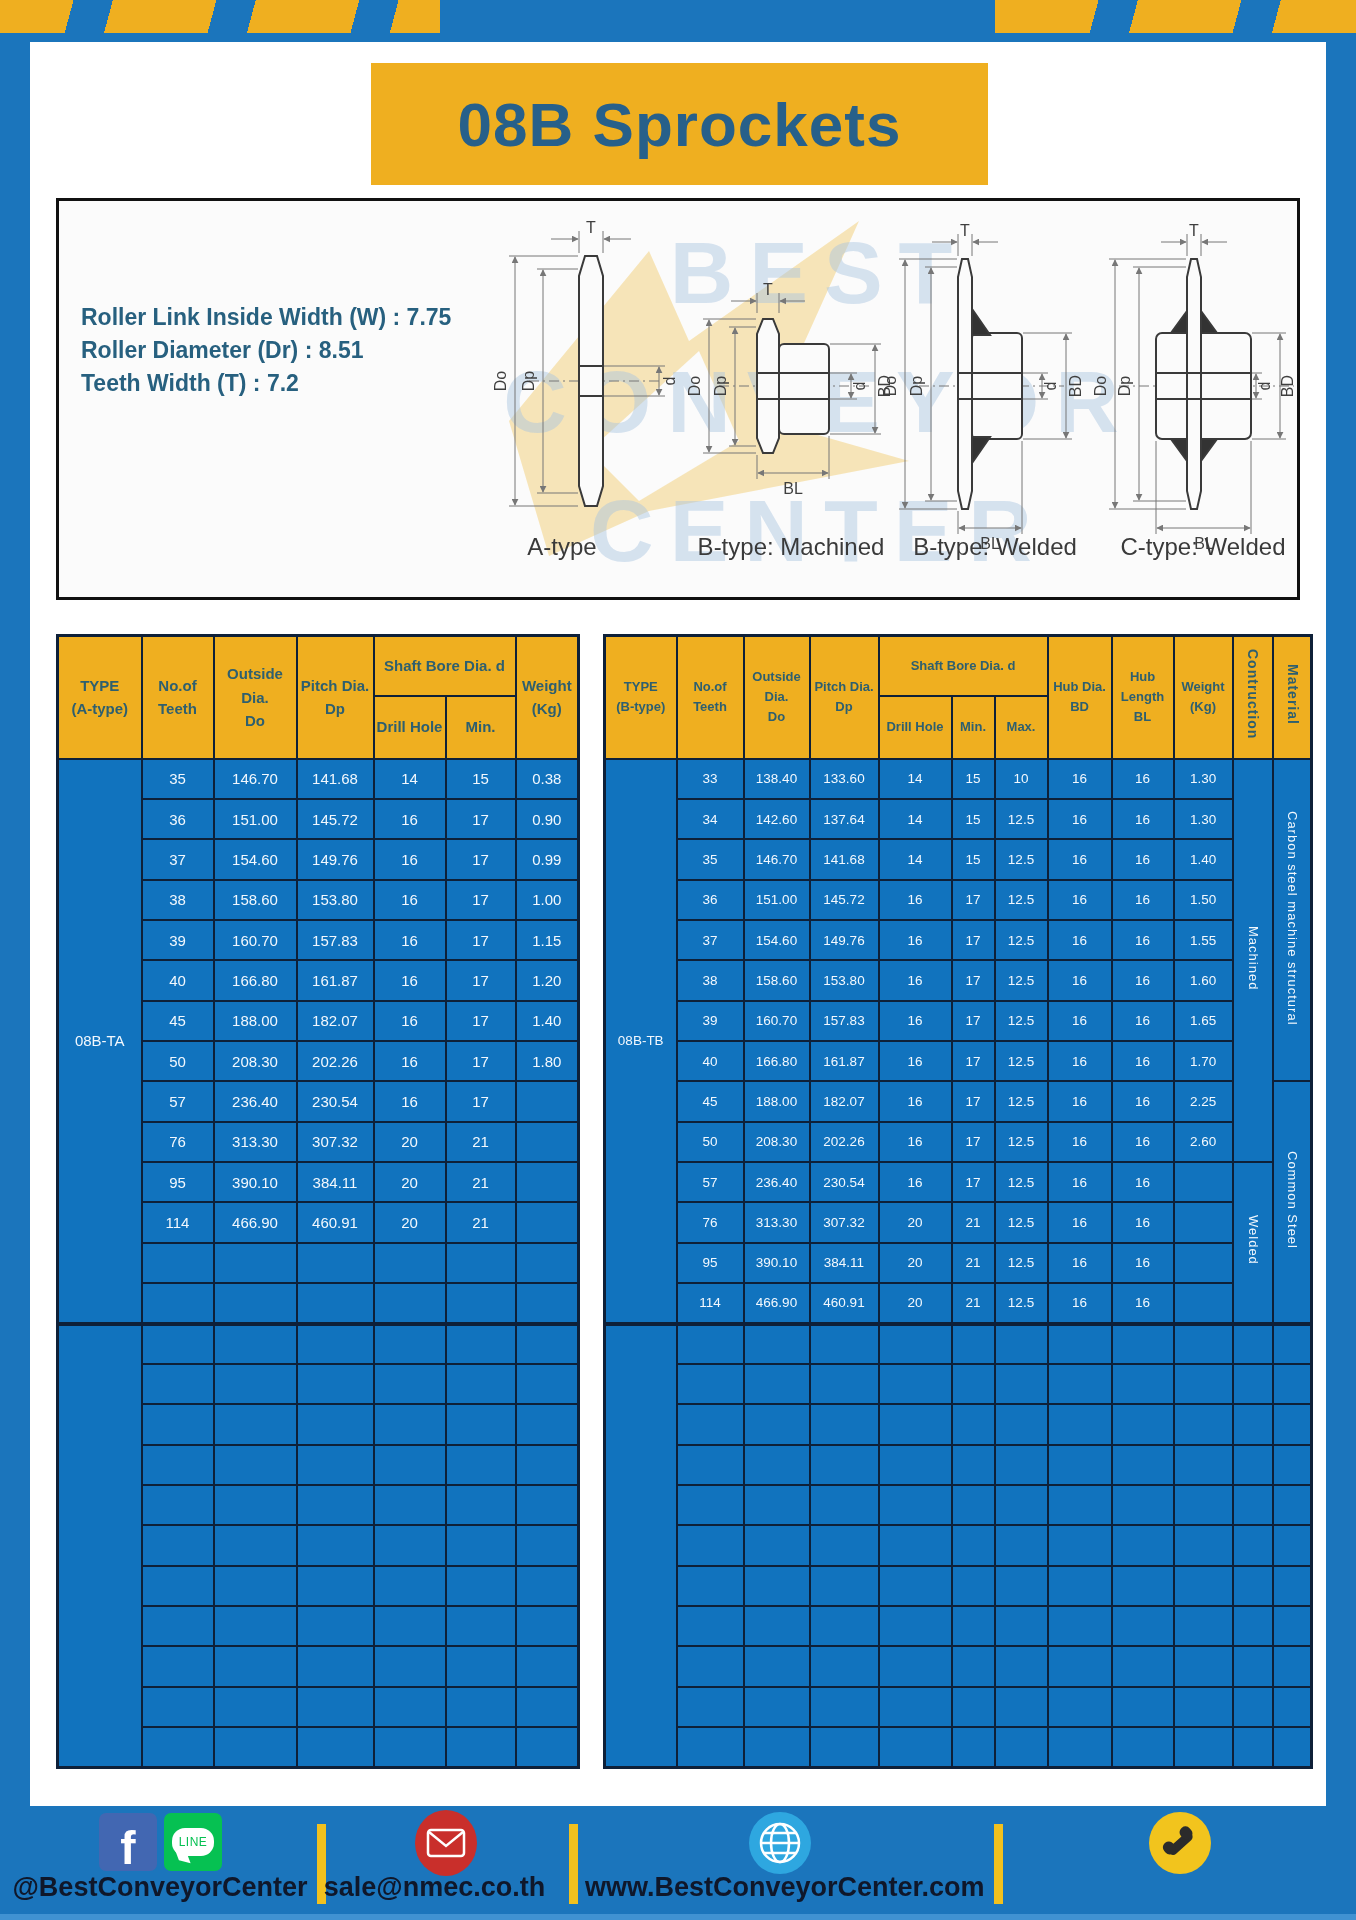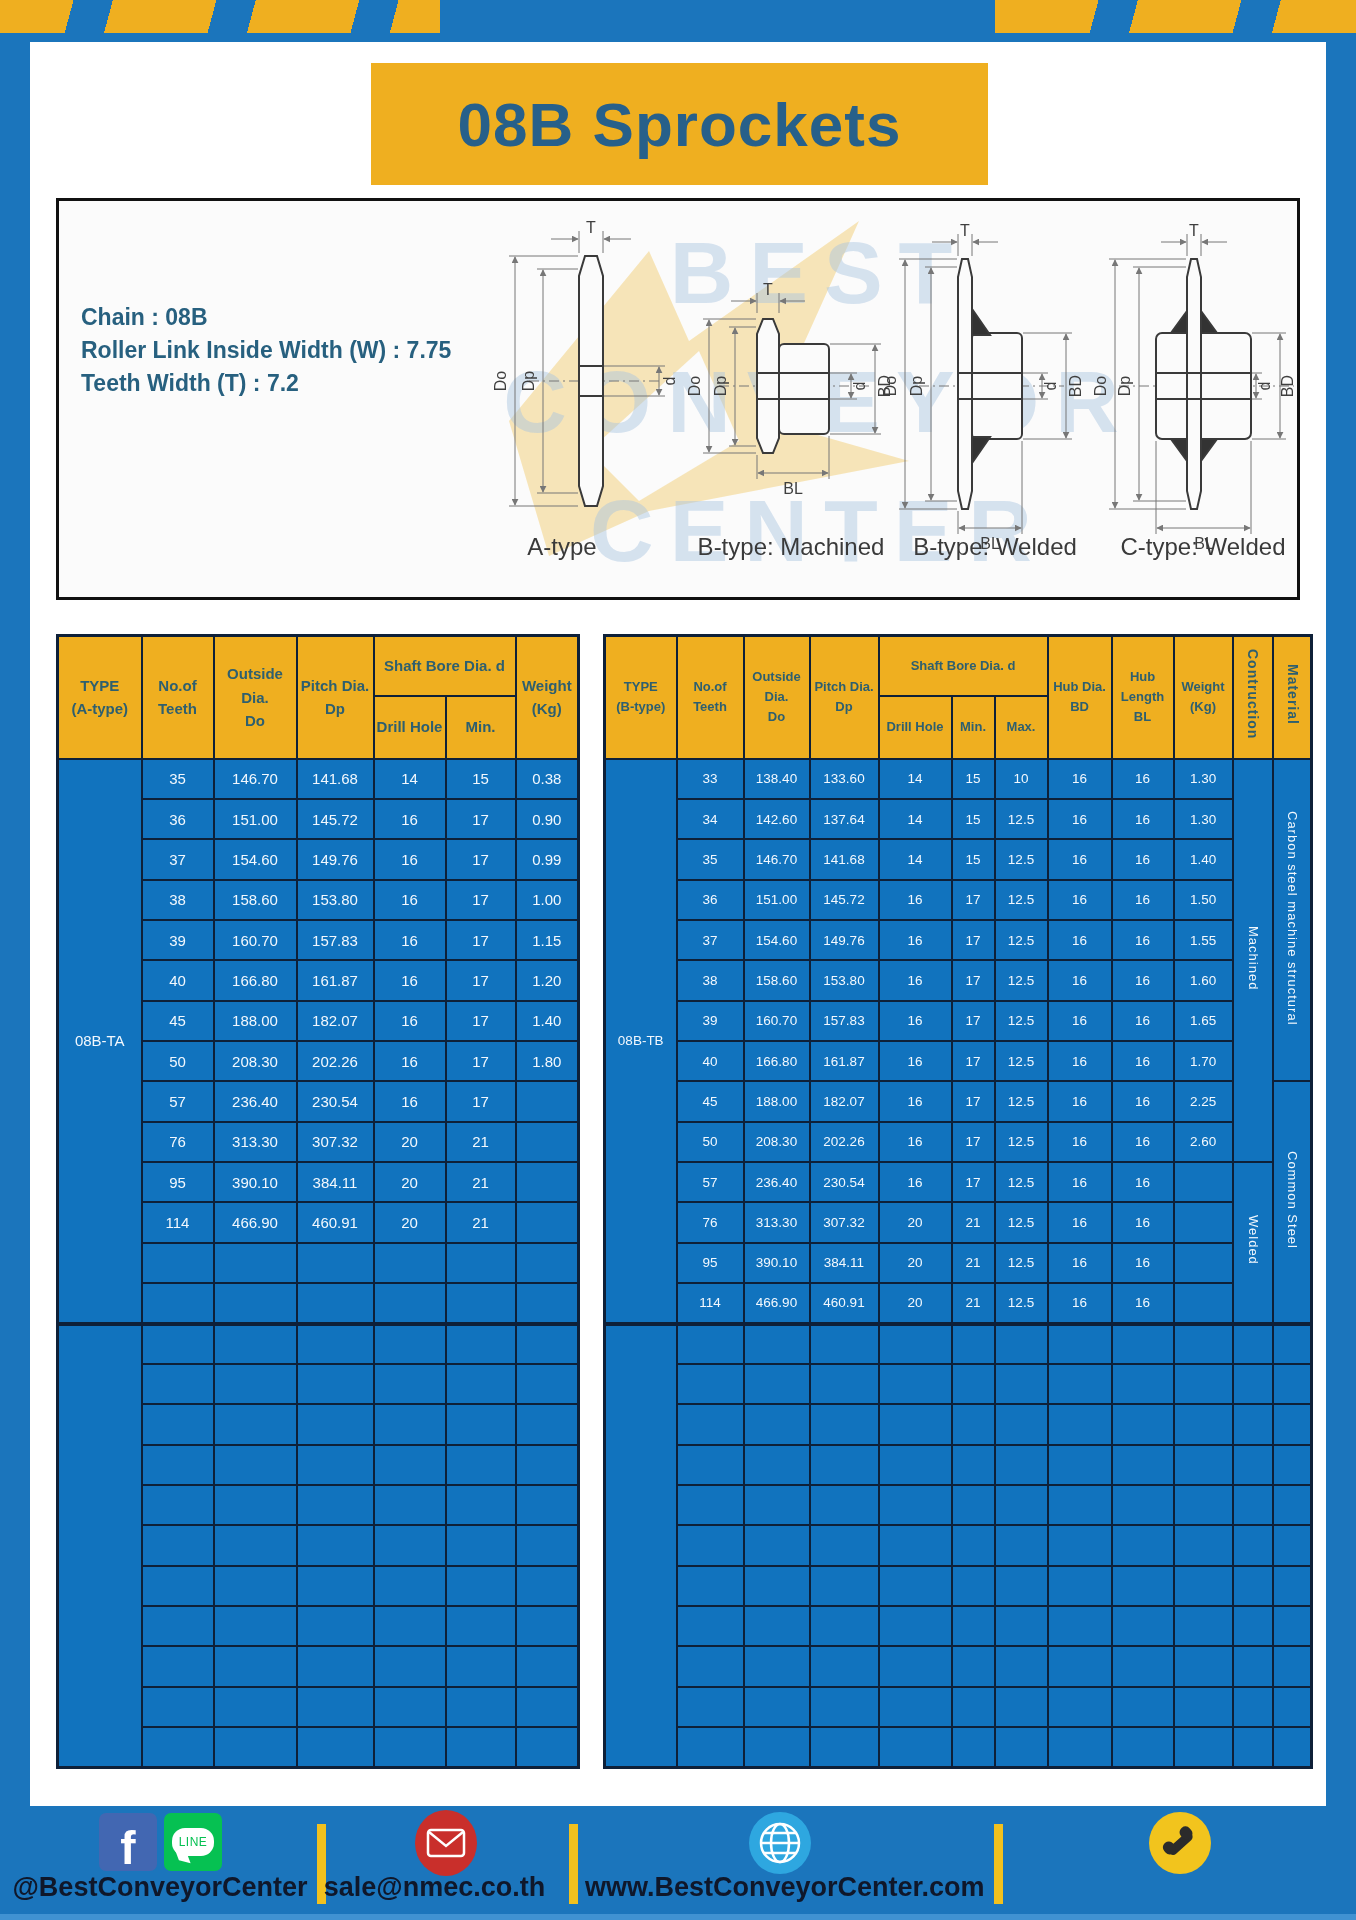--- a/index.html
+++ b/index.html
@@ -91,22 +91,22 @@
     <polygon points="70,210 210,40 250,130 420,10 330,210 470,250 210,300 110,345" fill="#f3cf77"></polygon>
     <polygon points="150,240 260,140 300,230 200,290" fill="#fbfbfb"></polygon>
   </svg>
   <div class="watermark">
     <span>BEST</span>
     <span>CONVEYOR</span>
     <span>CENTER</span>
   </div>
 
   <div class="specs">
-    <div>Chain : 08B</div>
     <div>Roller Link Inside Width (W) : 7.75</div>
+    <div>Roller Diameter (Dr) : 8.51</div>
     <div>Teeth Width (T) : 7.2</div>
   </div>
 
   <svg class="diag-svg" width="1238" height="396" viewBox="0 0 1238 396">
     <defs>
       <marker id="ar" viewBox="0 0 10 10" refX="9" refY="5" markerWidth="7" markerHeight="7" orient="auto-start-reverse">
         <path d="M0,0L10,5L0,10z" fill="#777"></path>
       </marker>
     </defs>
     <g stroke="#777" stroke-width="1" fill="none">

